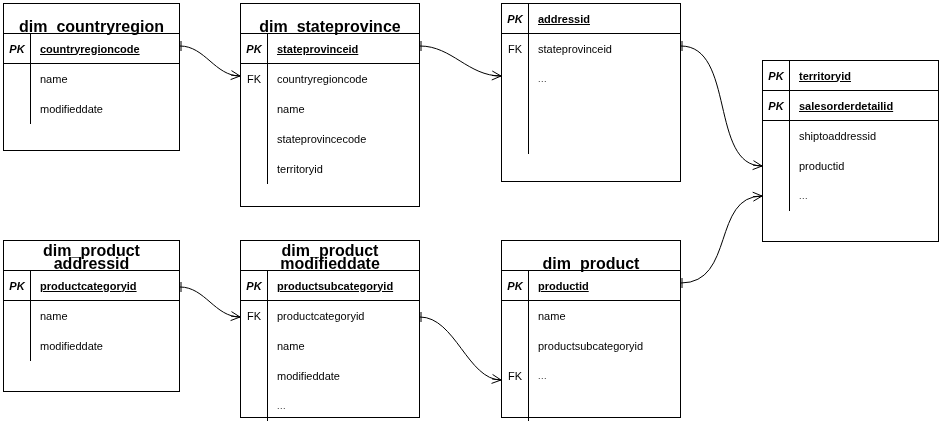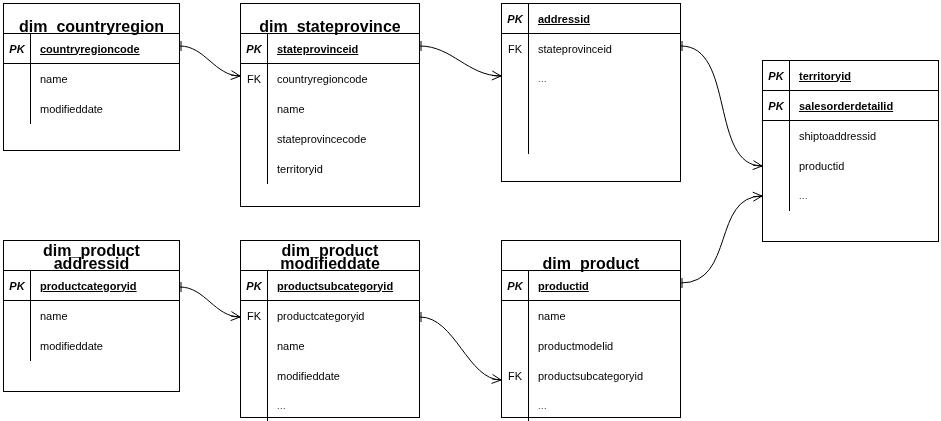--- a/index.html
+++ b/index.html
@@ -328,23 +328,20 @@
           <div class="attr-line" style="justify-content: center; font-size: 11px;"></div>
           <div class="attr-line" style="justify-content: center; font-size: 11px;"></div>
           <div class="attr-line" style="justify-content: center; font-size: 11px;">FK</div>
           <div class="attr-line" style="justify-content: center; font-size: 11px;"></div>
         </div>
         <div class="attrs">
           <div class="attr-line">
             <span class="attr-name">name</span>
           </div>
           <div class="attr-line">
-            <span class="attr-name">productmodelid</span>
-          </div>
-          <div class="attr-line">
             <span class="attr-name">productsubcategoryid</span>
           </div>
           <div class="attr-line">
             <span class="attr-name ellipsis">...</span>
           </div>
         </div>
       </div>
     </div>
   </div>
 

